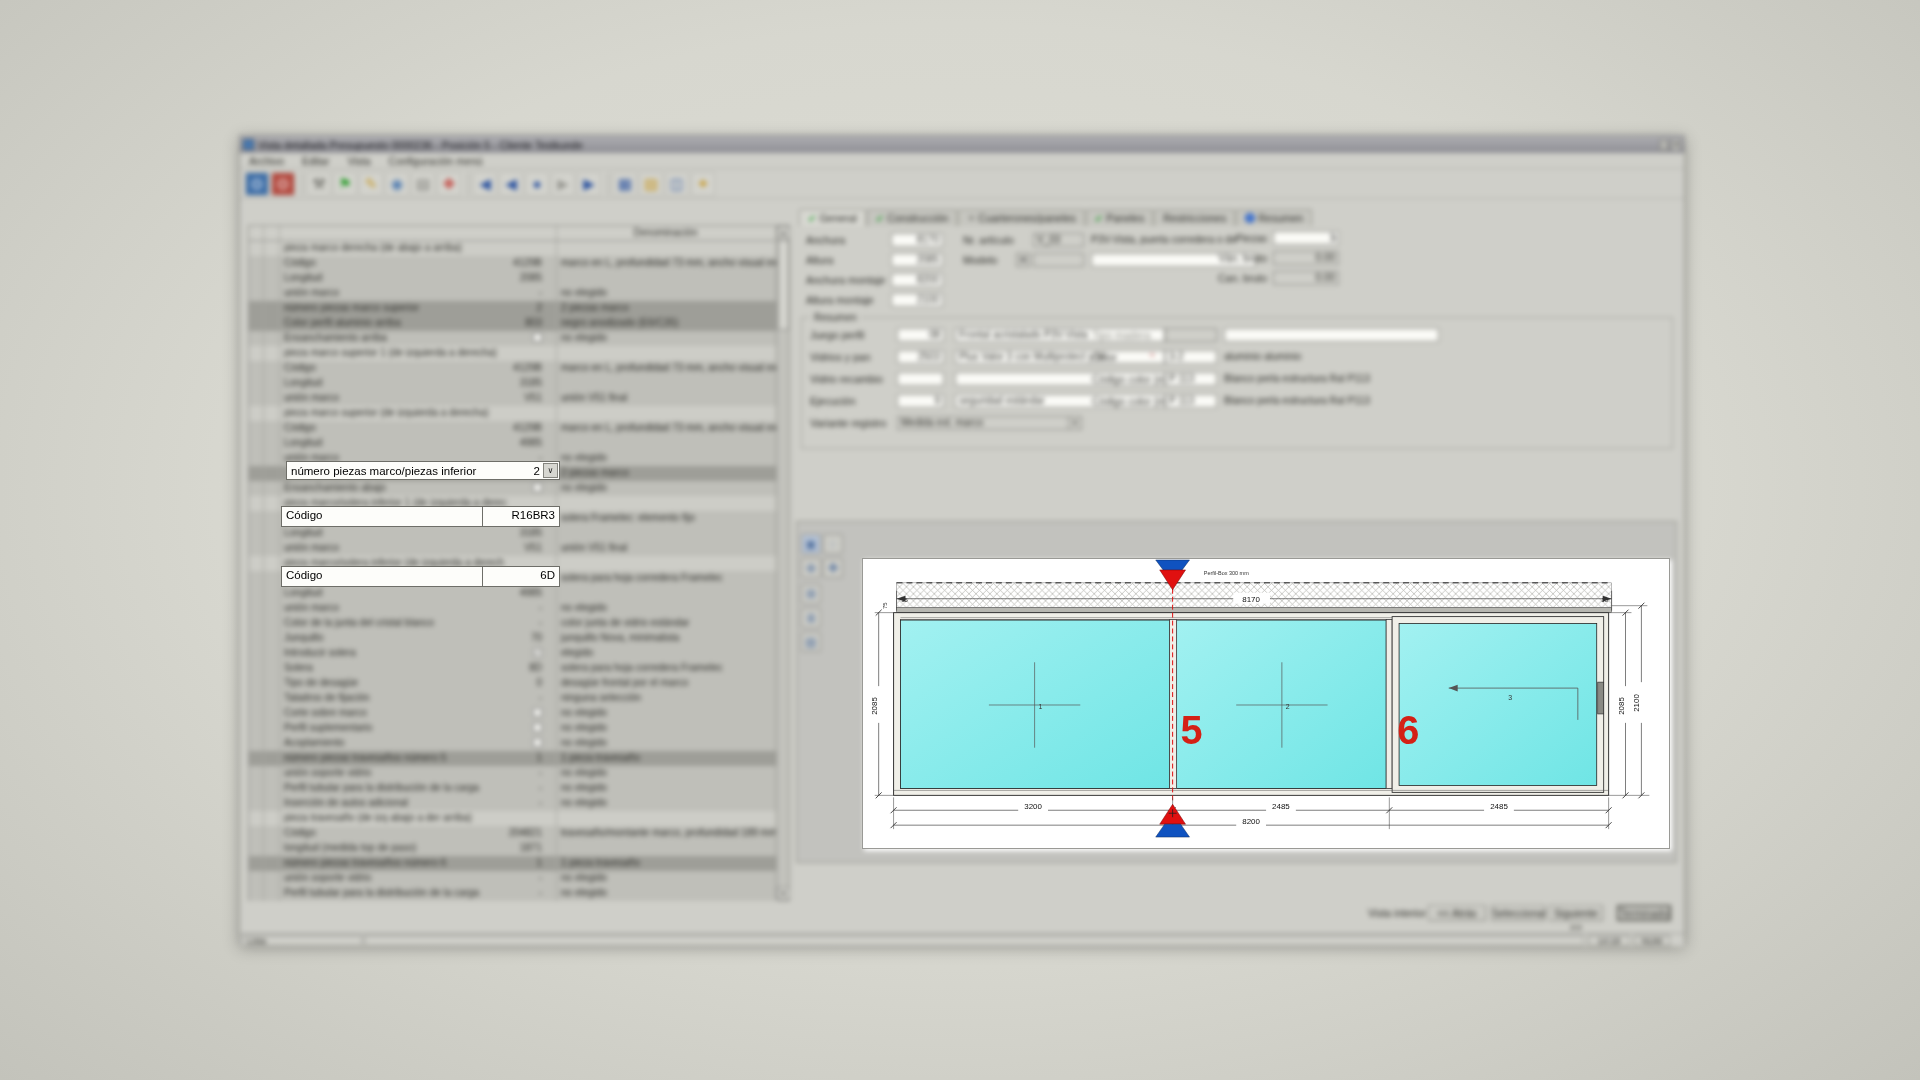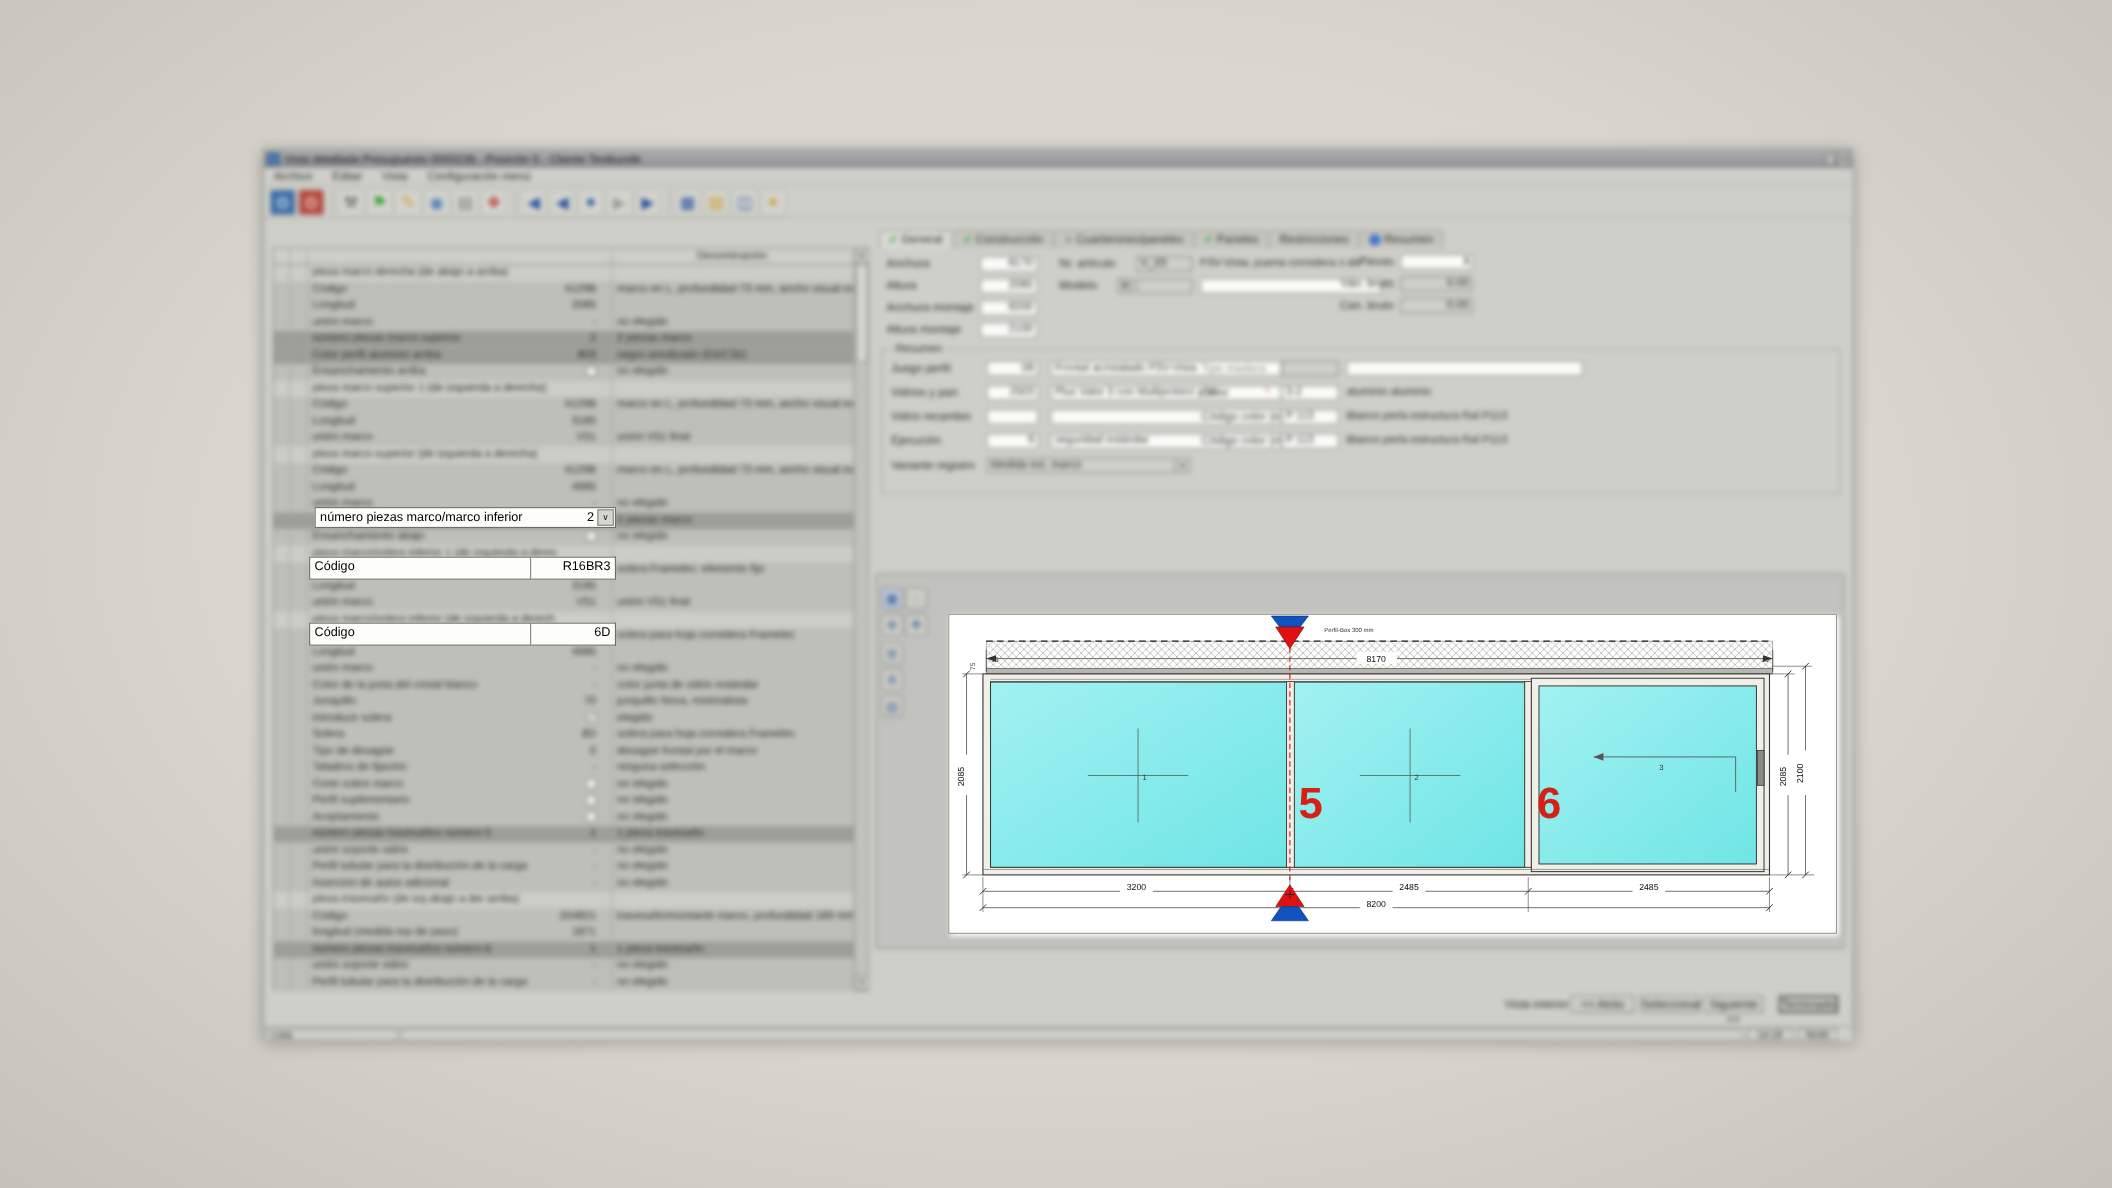--- a/index.html
+++ b/index.html
@@ -530,21 +530,21 @@
       <div class="statusbar" id="statusbar">
           <div class="sbcell" style="left:2px;width:120px;">Lista</div>
           <div class="sbcell" style="left:124px;width:1220px;"></div>
           <div class="sbcell" style="left:1348px;width:42px;text-align:center;">14:18</div>
           <div class="sbcell" style="left:1394px;width:36px;text-align:center;">NUM</div>
         </div>
     </div>
   </div>
 
   <div class="sharp-rowA">
-    <span class="lbl">número piezas marco/marco inferior</span>
+    <span class="lbl">número piezas marco/piezas inferior</span>
     <span class="val">2</span>
     <span class="dd">∨</span>
   </div>
   <div class="sharp-code" style="left:281px;top:506px;">
     <span class="lb">Código</span>
     <span class="vb">R16BR3</span>
   </div>
   <div class="sharp-code" style="left:281px;top:566px;">
     <span class="lb">Código</span>
     <span class="vb">6D</span>

